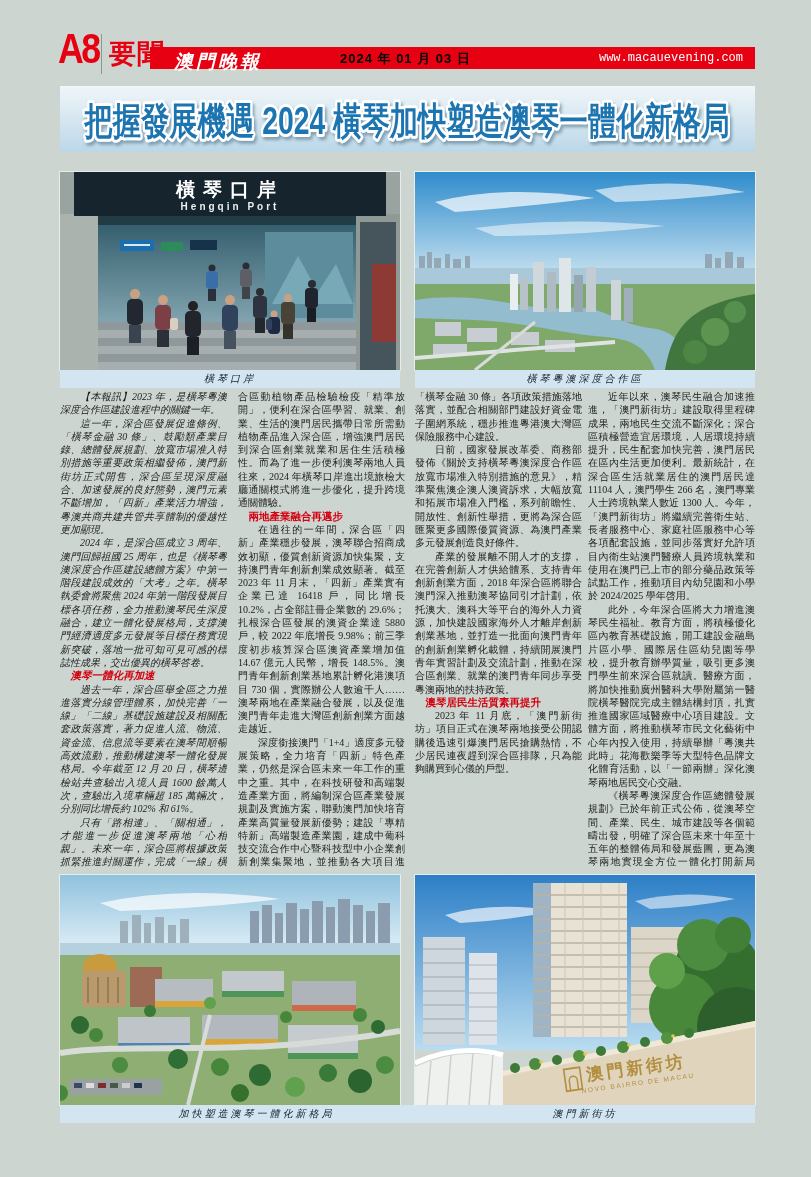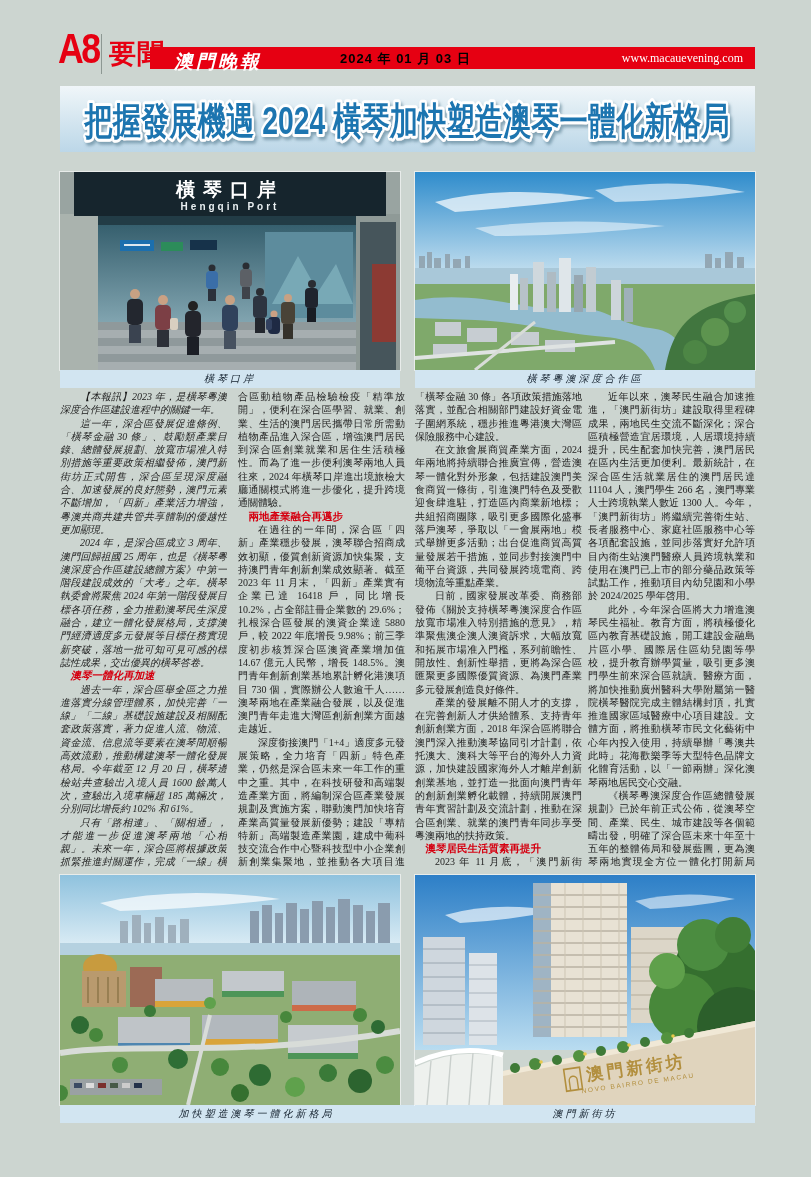--- a/index.html
+++ b/index.html
@@ -11,21 +11,21 @@
            transform:scaleX(.85);transform-origin:left top;}
   .hdr-divider{position:absolute;left:101px;top:34px;width:1px;height:40px;background:#8d9893;}
   .section-label{position:absolute;left:109px;top:41px;font-size:27px;font-weight:bold;color:#e60012;
                  letter-spacing:1px;line-height:1;}
   .red-bar{position:absolute;left:150px;top:47px;width:605px;height:22px;background:#e60012;}
   .masthead{position:absolute;left:24px;top:2px;color:#fff;font-size:19px;font-weight:bold;
             font-style:italic;letter-spacing:3px;}
   .bar-date{position:absolute;left:190px;top:3px;color:#000000;font-size:13px;font-weight:bold;
             font-family:"Liberation Sans",sans-serif;letter-spacing:1px;}
   .bar-site{position:absolute;right:12px;top:4px;color:#fff;font-size:12px;
-            font-family:Liberation Serif, serif;}
+            font-family:Liberation Mono, monospace;}
   
   .banner{position:absolute;left:60px;top:86px;width:695px;height:66px;
           background:linear-gradient(180deg,#f0f6f9 0%,#d8e8f1 45%,#bcd7e8 100%);}
   
   .photo{position:absolute;overflow:hidden;box-shadow:0 0 0 1px rgba(255,255,255,.55);}
   .photo svg{display:block;width:100%;height:100%;}
   .caption-strip{position:absolute;background:#d2e5f1;display:flex;align-items:center;justify-content:center;}
   .caption-strip span{font-size:10px;font-style:italic;color:#14212e;letter-spacing:3px;}
   
   .col{position:absolute;top:390px;width:167px;height:480px;overflow:hidden;
@@ -222,21 +222,20 @@
 
   <div class="col" style="left:238px;">
     <p class="cont">合區動植物產品檢驗檢疫「精準放開」，便利在深合區學習、就業、創業、生活的澳門居民攜帶日常所需動植物產品進入深合區，增強澳門居民到深合區創業就業和居住生活積極性。而為了進一步便利澳琴兩地人員往來，2024 年橫琴口岸進出境旅檢大廳通關模式將進一步優化，提升跨境通關體驗。</p>
     <p class="subhead">兩地產業融合再邁步</p>
     <p class="para">在過往的一年間，深合區「四新」產業穩步發展，澳琴聯合招商成效初顯，優質創新資源加快集聚，支持澳門青年創新創業成效顯著。截至 2023 年 11 月末，「四新」產業實有企業已達 16418 戶，同比增長 10.2%，占全部註冊企業數的 29.6%；扎根深合區發展的澳資企業達 5880 戶，較 2022 年底增長 9.98%；前三季度初步核算深合區澳資產業增加值 14.67 億元人民幣，增長 148.5%。澳門青年創新創業基地累計孵化港澳項目 730 個，實際辦公人數逾千人……澳琴兩地在產業融合發展，以及促進澳門青年走進大灣區創新創業方面越走越近。</p>
     <p class="para">深度銜接澳門「1+4」適度多元發展策略，全力培育「四新」特色產業，仍然是深合區未來一年工作的重中之重。其中，在科技研發和高端製造產業方面，將編制深合區產業發展規劃及實施方案，聯動澳門加快培育產業高質量發展新優勢；建設「專精特新」高端製造產業園，建成中葡科技交流合作中心暨科技型中小企業創新創業集聚地，並推動各大項目進駐。中醫藥等澳門品牌工業方面，將引入更多生物醫藥企業及科研型醫療機構來深合區發展，推動澳門高校與企業開展產學研合作。而在現代金融產業方面，將積極推動</p>
   </div>
 
   <div class="col" style="left:415px;height:478px;">
     <p class="cont">「橫琴金融 30 條」各項政策措施落地落實，並配合相關部門建設好資金電子圍網系統，穩步推進粵港澳大灣區保險服務中心建設。</p>
-    <p class="para">在文旅會展商貿產業方面，2024 年兩地將持續聯合推廣宣傳，營造澳琴一體化對外形象，包括建設澳門美食商貿一條街，引進澳門特色及受歡迎食肆進駐，打造區內商業新地標；共組招商團隊，吸引更多國際化盛事落戶澳琴，爭取以「一會展兩地」模式舉辦更多活動；出台促進商貿高質量發展若干措施，並同步對接澳門中葡平台資源，共同發展跨境電商、跨境物流等重點產業。</p>
     <p class="para">日前，國家發展改革委、商務部發佈《關於支持橫琴粵澳深度合作區放寬市場准入特別措施的意見》，精準聚焦澳企澳人澳資訴求，大幅放寬和拓展市場准入門檻，系列前瞻性、開放性、創新性舉措，更將為深合區匯聚更多國際優質資源、為澳門產業多元發展創造良好條件。</p>
     <p class="para">產業的發展離不開人才的支撐，在完善創新人才供給體系、支持青年創新創業方面，2018 年深合區將聯合澳門深入推動澳琴協同引才計劃，依托澳大、澳科大等平台的海外人力資源，加快建設國家海外人才離岸創新創業基地，並打造一批面向澳門青年的創新創業孵化載體，持續開展澳門青年實習計劃及交流計劃，推動在深合區創業、就業的澳門青年同步享受粵澳兩地的扶持政策。</p>
     <p class="subhead">澳琴居民生活質素再提升</p>
     <p class="para">2023 年 11 月底，「澳門新街坊」項目正式在澳琴兩地接受公開認購後迅速引爆澳門居民搶購熱情，不少居民連夜趕到深合區排隊，只為能夠購買到心儀的戶型。</p>
   </div>
 
   <div class="col" style="left:588px;height:478px;">
     <p class="para">近年以來，澳琴民生融合加速推進，「澳門新街坊」建設取得里程碑成果，兩地民生交流不斷深化；深合區積極營造宜居環境，人居環境持續提升，民生配套加快完善，澳門居民在區內生活更加便利。最新統計，在深合區生活就業居住的澳門居民達 11104 人，澳門學生 266 名，澳門專業人士跨境執業人數近 1300 人。今年，「澳門新街坊」將繼續完善衛生站、長者服務中心、家庭社區服務中心等各項配套設施，並同步落實好允許項目內衛生站澳門醫療人員跨境執業和使用在澳門已上市的部分藥品政策等試點工作，推動項目內幼兒園和小學於 2024/2025 學年啓用。</p>
     <p class="para">此外，今年深合區將大力增進澳琴民生福祉。教育方面，將積極優化區內教育基礎設施，開工建設金融島片區小學、國際居住區幼兒園等學校，提升教育辦學質量，吸引更多澳門學生前來深合區就讀。醫療方面，將加快推動廣州醫科大學附屬第一醫院橫琴醫院完成主體結構封頂，扎實推進國家區域醫療中心項目建設。文體方面，將推動橫琴市民文化藝術中心年內投入使用，持續舉辦「粵澳共此時」花海歡樂季等大型特色品牌文化體育活動，以「一節兩辦」深化澳琴兩地居民交心交融。</p>
     <p class="para">《橫琴粵澳深度合作區總體發展規劃》已於年前正式公佈，從澳琴空間、產業、民生、城市建設等各個範疇出發，明確了深合區未來十年至十五年的整體佈局和發展藍圖，更為澳琴兩地實現全方位一體化打開新局面。橫琴執委會期望與澳琴兩地社會各界一道，不斷推動澳門與橫琴乃至粵港澳大灣區協同發展，積極融入國家發展大局。</p>

